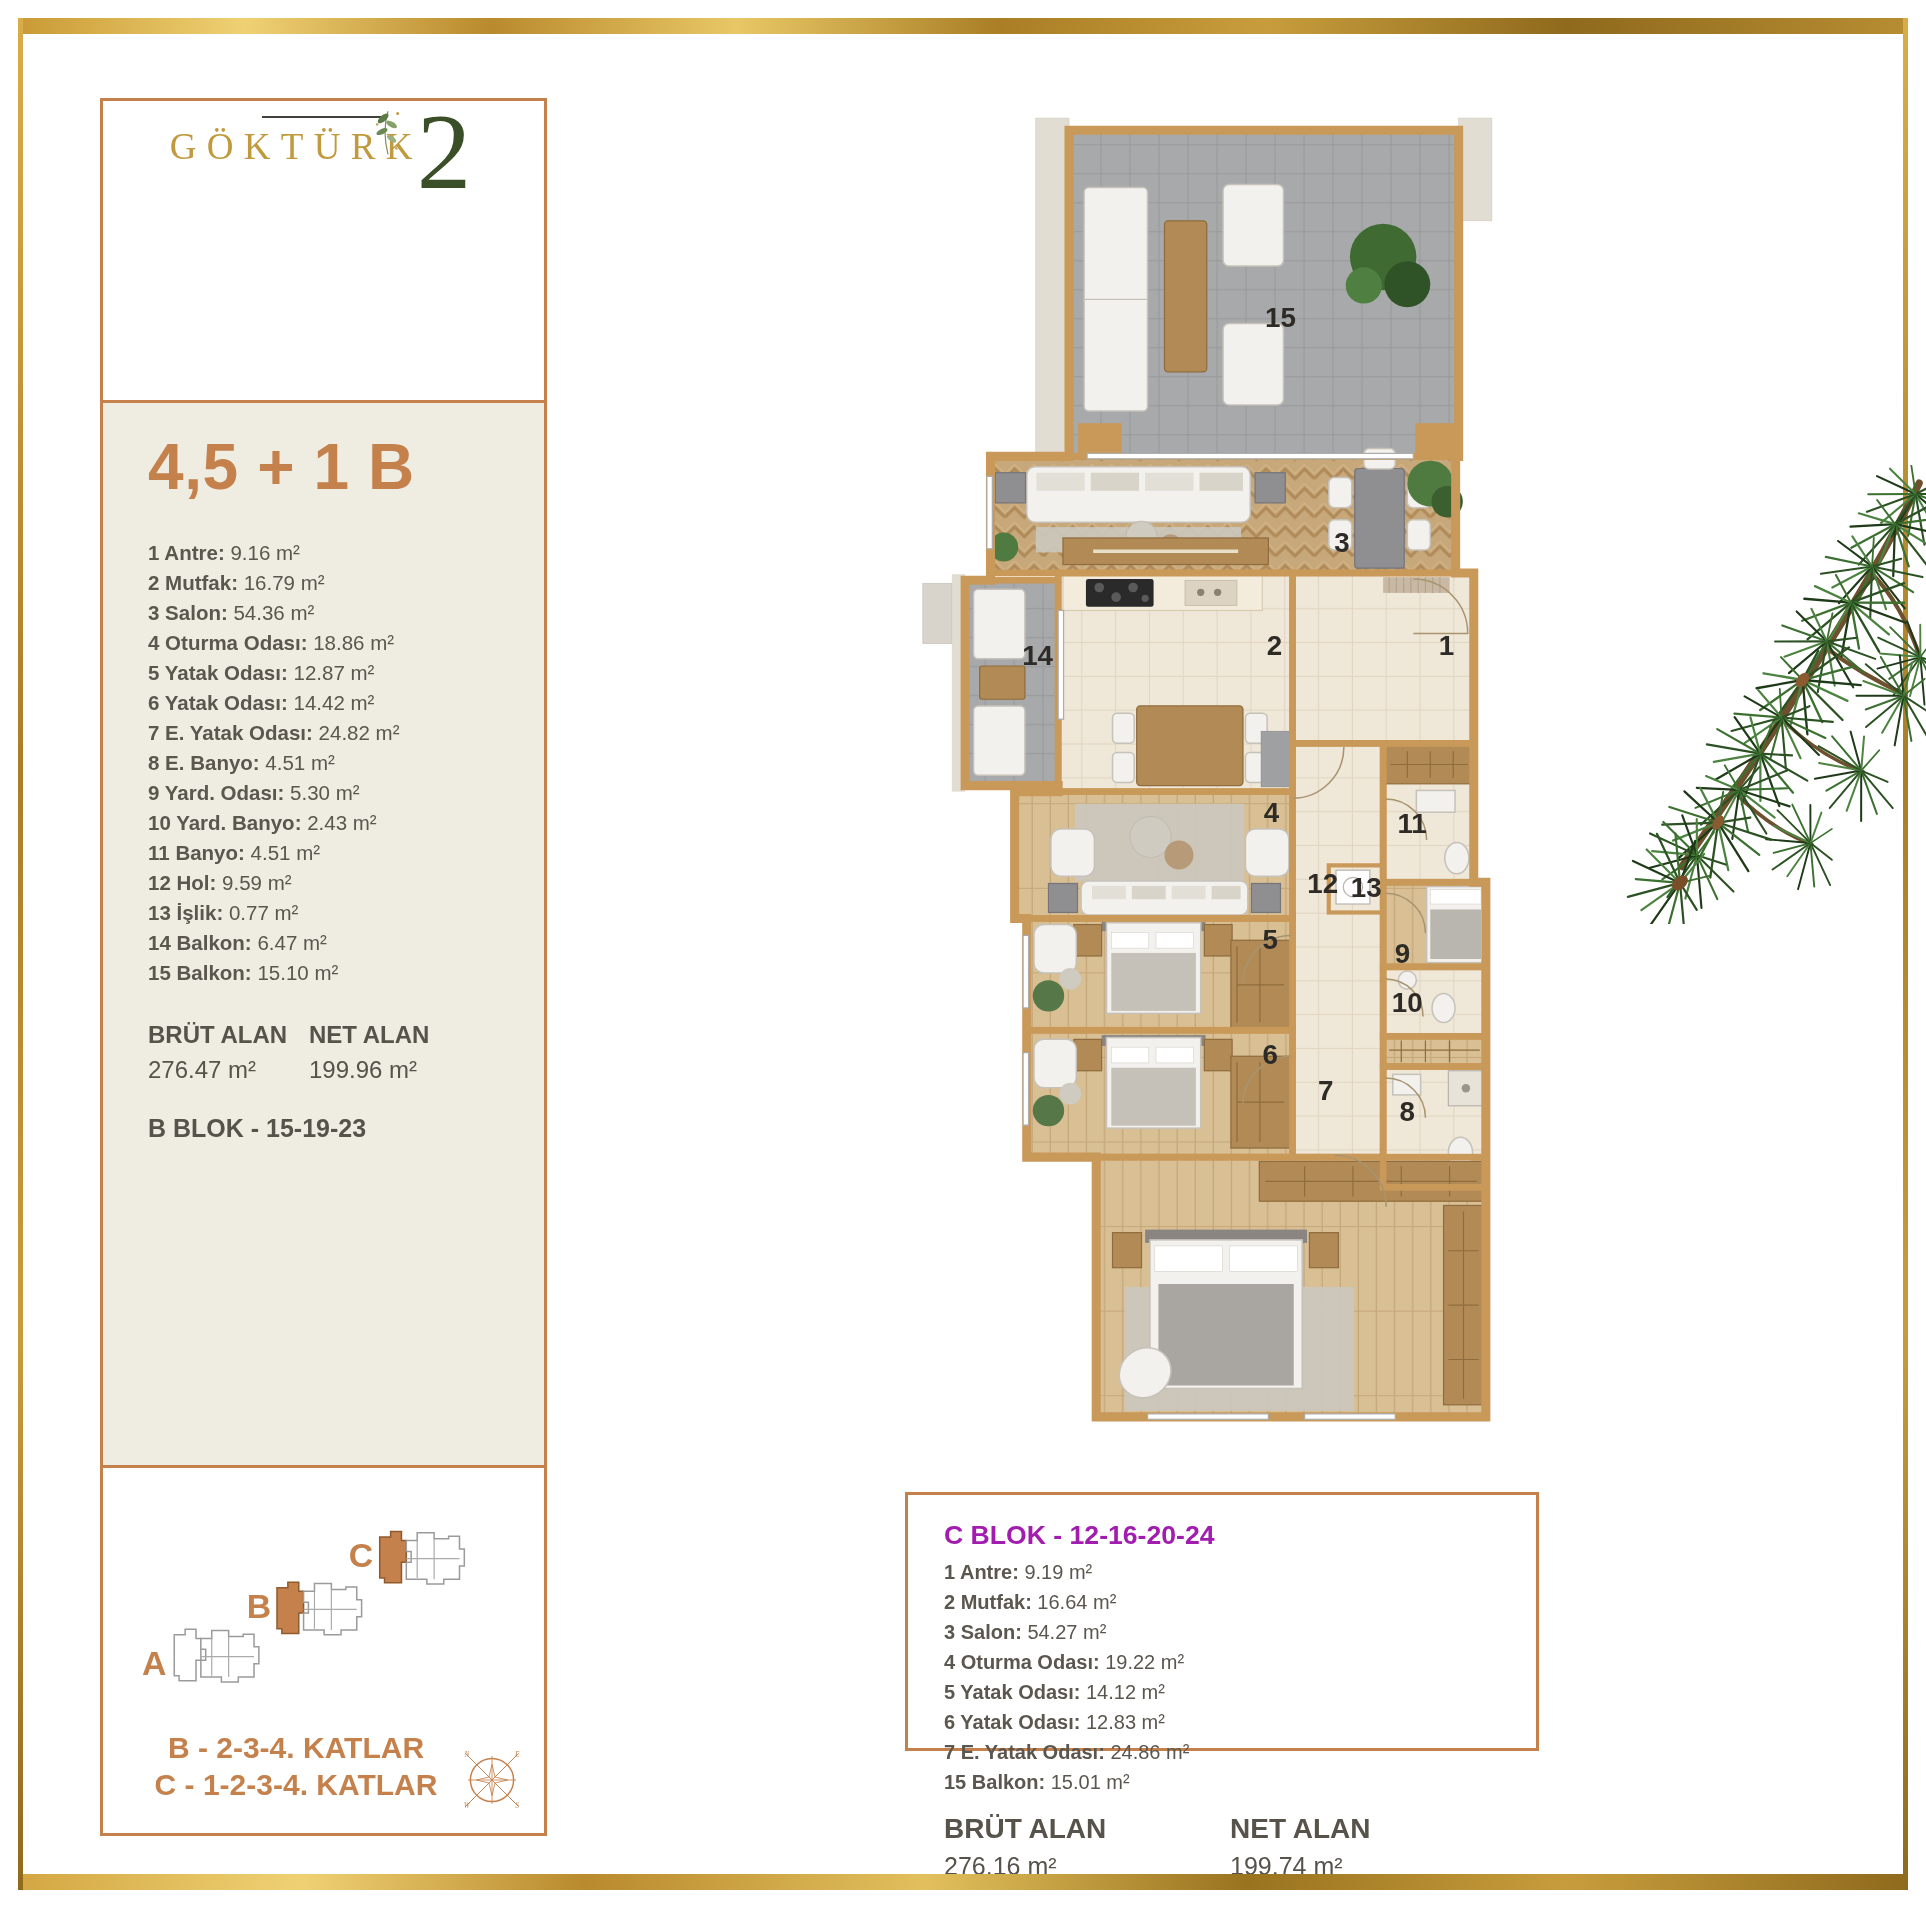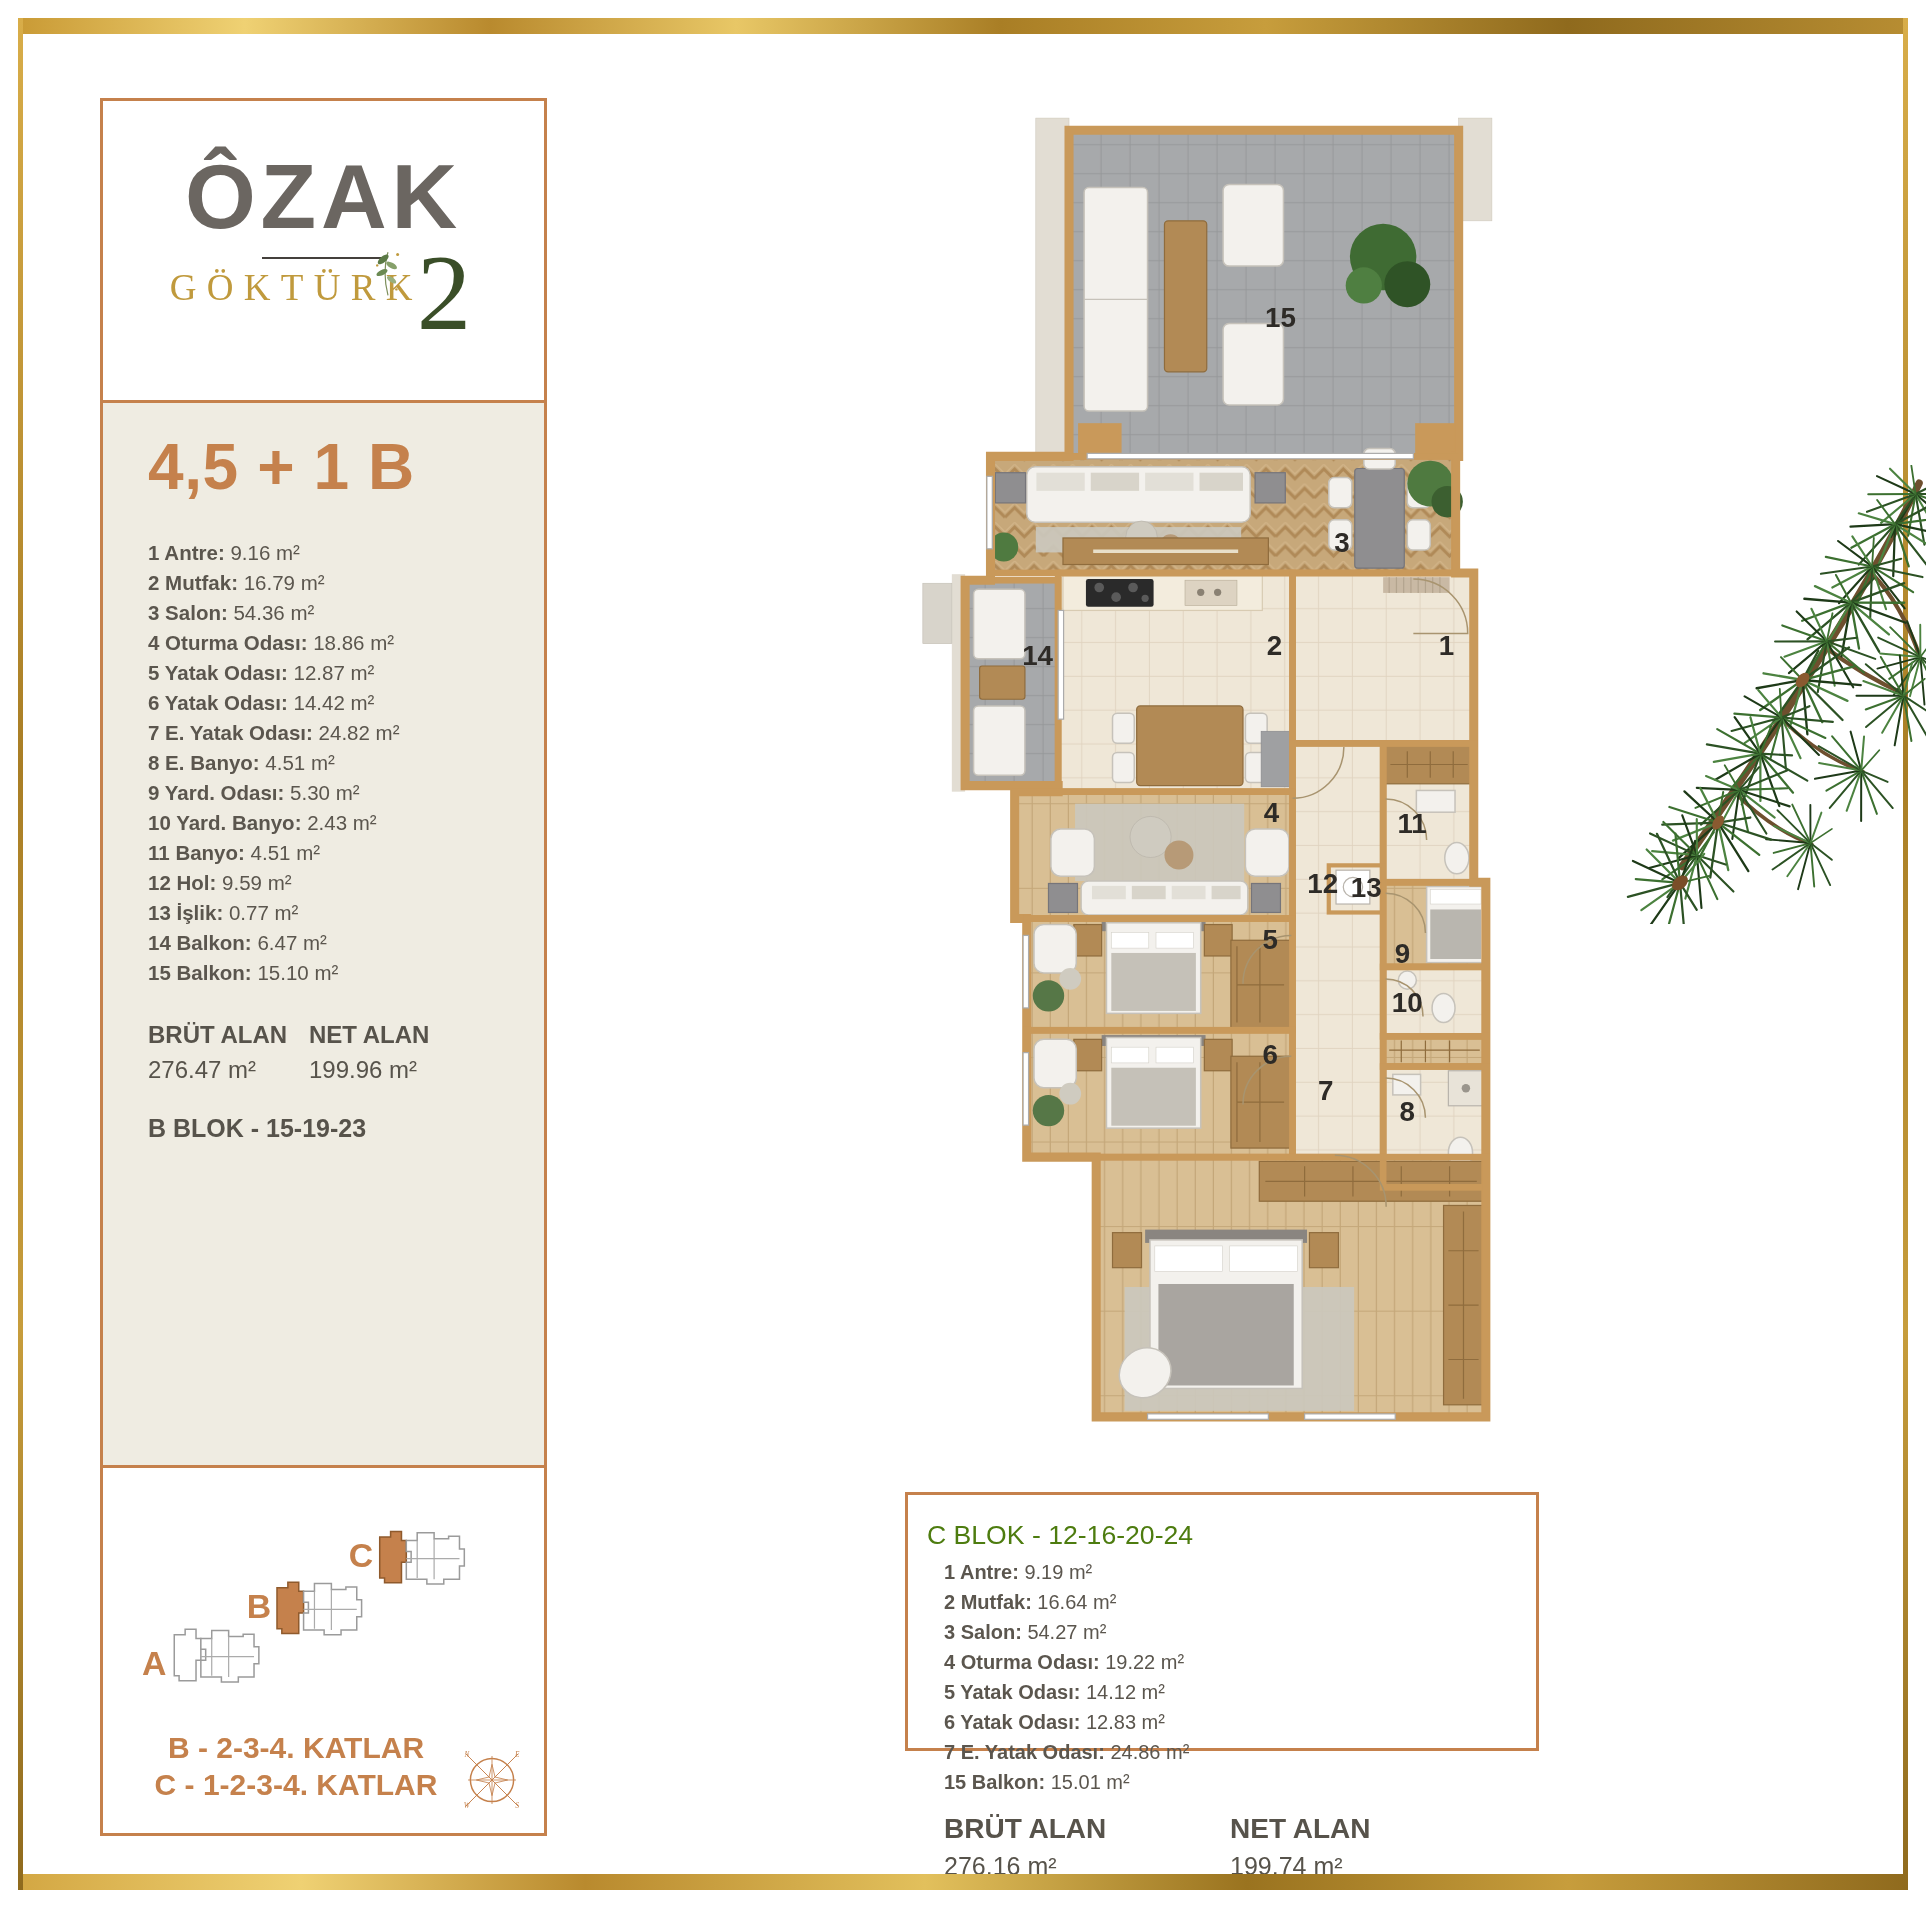--- a/index.html
+++ b/index.html
@@ -32,21 +32,21 @@
   .acol{width:161px;}
   .ahead{font-size:24px;font-weight:700;}
   .aval{font-size:24px;margin-top:7.2px;}
   .blok-line{margin:30px 0 0 45px;font-size:25px;font-weight:700;}
   .site-sec{position:absolute;left:0;top:1367px;width:100%;height:364px;background:#fff;}
   .katlar{position:absolute;left:109px;top:1729px;width:374px;text-align:center;z-index:3;
           color:#C5814C;font-size:30px;font-weight:700;line-height:37px;}
   
   .cblok{position:absolute;left:905px;top:1492px;width:634px;height:259px;border:3px solid #C5814C;
          box-sizing:border-box;background:#fff;z-index:2;}
-  .ctitle{margin:25px 0 6px 19px;font-size:26.6px;font-weight:400;color:#4d7c0f;}
+  .ctitle{margin:25px 0 6px 36px;font-size:26.6px;font-weight:700;color:#a21caf;}
   .ccols{display:flex;margin-left:36px;flex-direction:column;}
   .ccol1{width:286px;}
   .citem{font-size:20px;line-height:30px;color:#5B564E;}
   .careas{display:flex;margin:15.7px 0 0 36px;}
   .careas .acol{width:286px;}
   .careas .ahead{font-size:28px;}
   .careas .aval{font-size:25px;}
   .disclaimer{position:absolute;left:649px;top:1791px;width:1148px;text-align:center;z-index:2;}
   .disclaimer span{display:inline-block;transform:scaleX(.8);font-size:18px;color:#3F3E3C;white-space:nowrap;}
   
@@ -73,21 +73,20 @@
 
 <div class="page">
 
   <div class="gbar top"></div>
   <div class="gbar bottom"></div>
   <div class="gbar left"></div>
   <div class="gbar right"></div>
 
   <div class="sidebar">
     <div class="logo-sec">
-      <div class="brand">ÔZAK</div>
       <div class="divider"></div>
       <div class="subrow">
         <span class="project">GÖKTÜRK</span><span class="ptwo">2</span>
         <svg class="leaves" width="42" height="54" viewBox="0 0 70 90">
           <path d="M30,84 C24,60 22,38 30,12" stroke="#7D8F5B" stroke-width="2" fill="none"></path>
           <ellipse cx="22" cy="24" rx="11" ry="5" transform="rotate(-40 22 24)" fill="#5B7A46"></ellipse>
           <ellipse cx="36" cy="34" rx="10" ry="4.5" transform="rotate(30 36 34)" fill="#86A06A"></ellipse>
           <ellipse cx="20" cy="46" rx="10" ry="4.5" transform="rotate(-25 20 46)" fill="#6B8A52"></ellipse>
           <ellipse cx="36" cy="58" rx="9" ry="4" transform="rotate(35 36 58)" fill="#9AB07E"></ellipse>
           <circle cx="46" cy="16" r="2.5" fill="#C09A3D"></circle>

